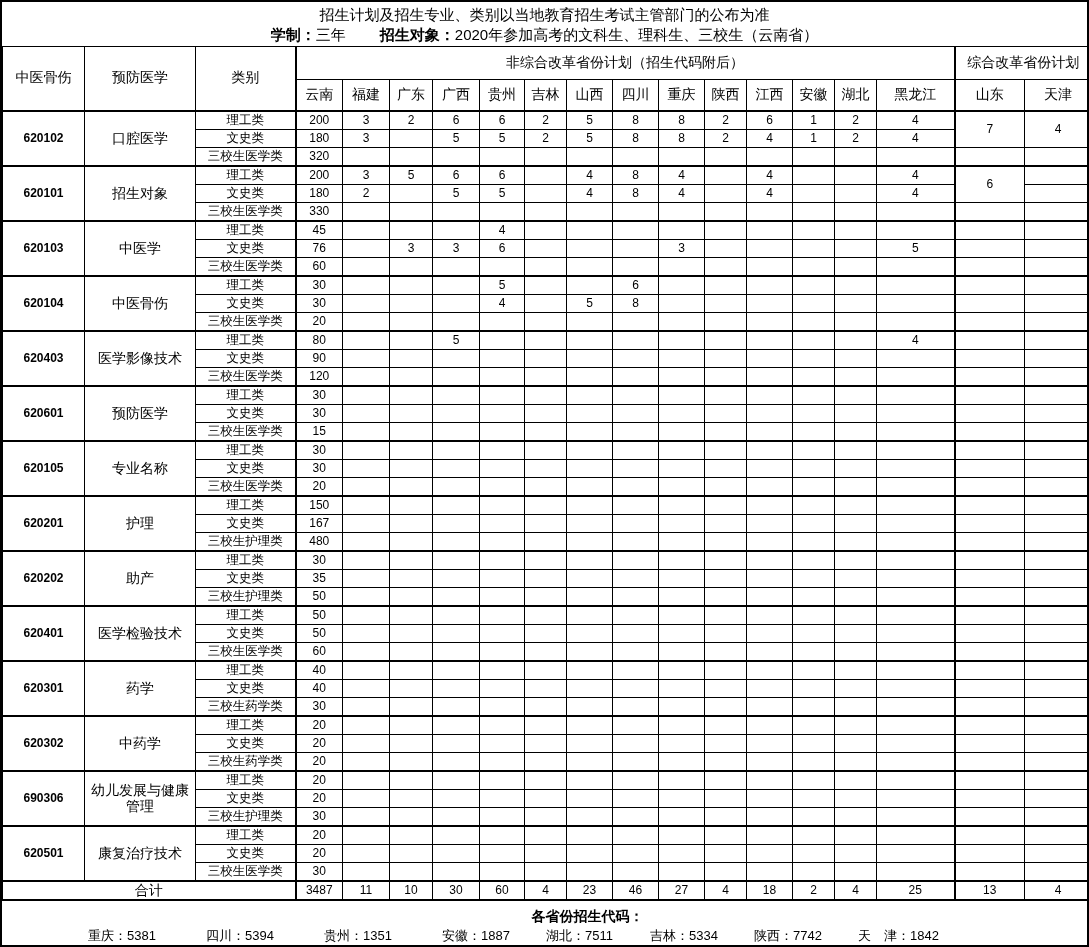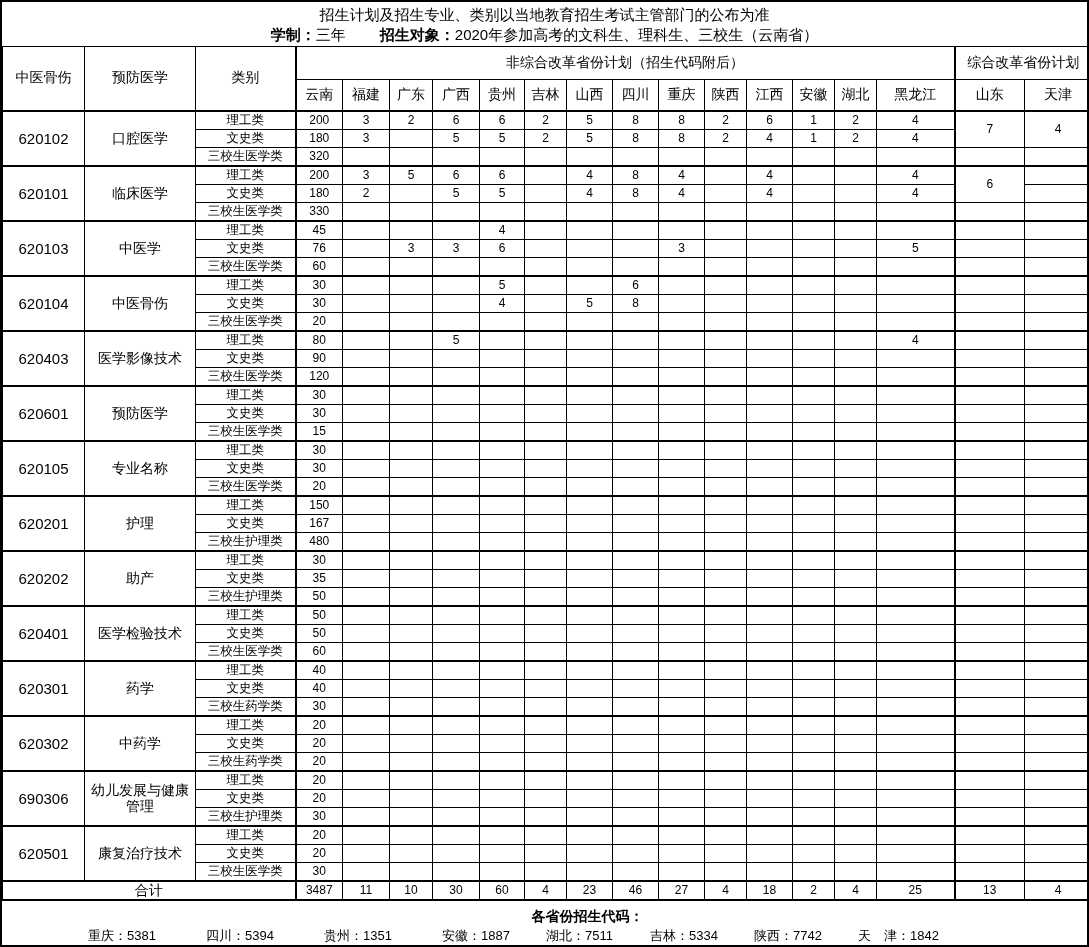--- a/index.html
+++ b/index.html
@@ -14,21 +14,21 @@
   .t2 .gap { margin-left:34px; }
 
   table { border-collapse:collapse; table-layout:fixed; width:1085px; }
   th, td { border:1px solid #000; padding:0; margin:0; text-align:center; vertical-align:middle;
            font-weight:normal; overflow:hidden; white-space:nowrap; }
   thead tr.h1 { height:33px; }
   thead tr.h2 { height:31px; }
   thead th { font-size:14px; }
   tbody td, tbody th { height:18px; line-height:17px; font-size:12px; }
   td.cat  { font-size:12.5px; }
-  td.code { font-size:15px; }
+  td.code { font-size:12px;font-weight:bold; }
   td.name { font-size:14px; white-space:normal; line-height:16px;text-align:center; }
   tr.grp > td, tr.grp > th { border-top-width:2px; }
   .bl2 { border-left-width:2px; }
   tr.total > th, tr.total > td { border-top-width:2px; border-bottom-width:2px; }
   tr.total > th { font-size:14px; }
 
   .footer { padding:5px 0 0 86px; }
   .fh { font-weight:bold; font-size:14px; line-height:20px;text-align:center; }
   .codes { font-size:13px; line-height:19px; white-space:nowrap; }
   .codes span { display:inline-block; width:118px; }
@@ -149,21 +149,21 @@
           <td></td>
           <td></td>
           <td></td>
           <td></td>
           <td></td>
           <td class="bl2"></td>
           <td></td>
         </tr>
         <tr class="grp">
           <td rowspan="3" class="code">620101</td>
-          <td rowspan="3" class="name">临床医学</td>
+          <td rowspan="3" class="name">招生对象</td>
           <td class="cat">理工类</td>
           <td class="bl2">200</td>
           <td>3</td>
           <td>5</td>
           <td>6</td>
           <td>6</td>
           <td></td>
           <td>4</td>
           <td>8</td>
           <td>4</td>

